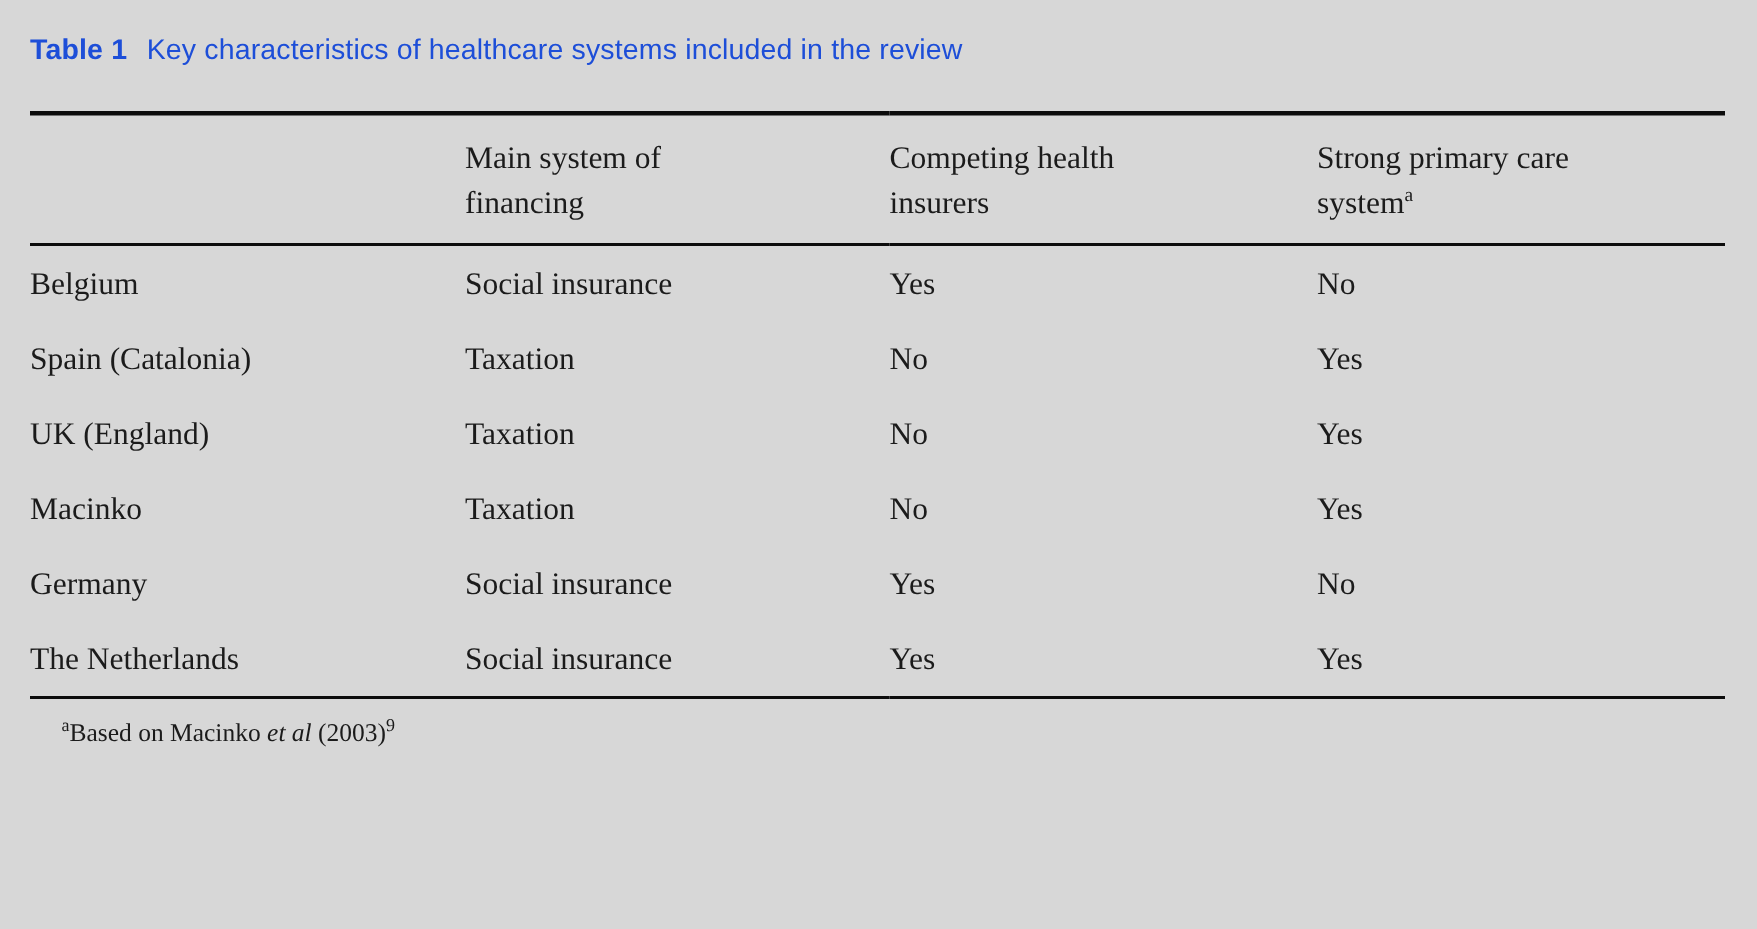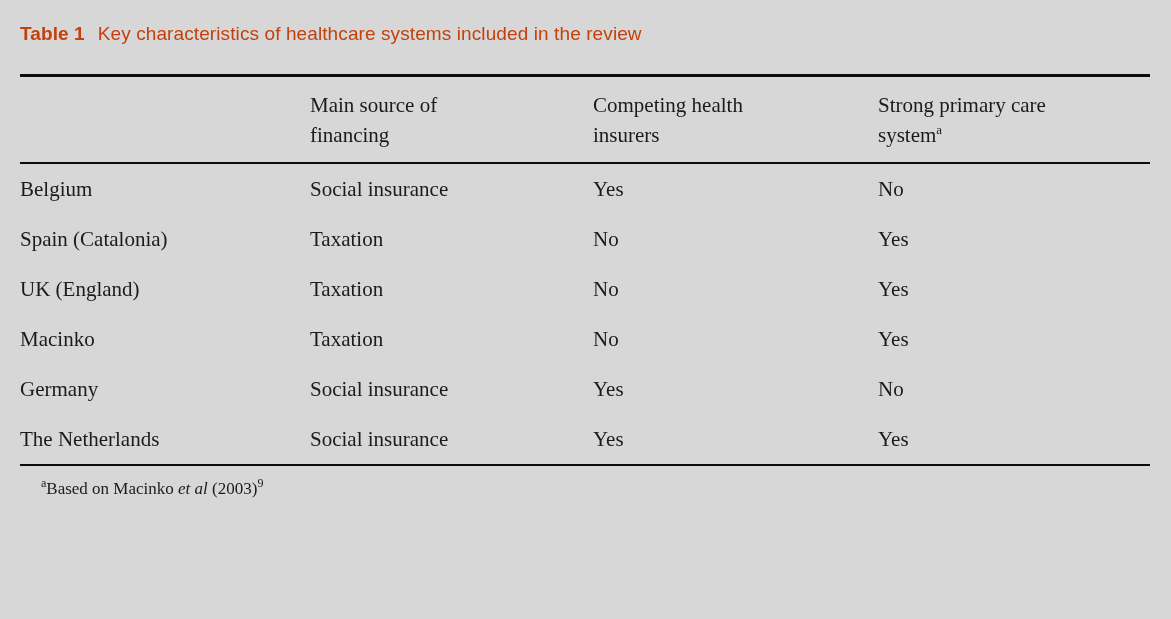--- a/index.html
+++ b/index.html
@@ -14,21 +14,21 @@
     font-family: "Liberation Serif", serif;
     overflow: hidden;
   }
   .page {
     padding: 20px 21px 0 20px;
   }
   .title {
     font-family: "Liberation Sans", sans-serif;
     font-size: 19px;
     line-height: 27px;
-    color: #c2410c;
+    color: #1d4ed8;
     letter-spacing: 0.1px;
   }
   .title .title-label {
     font-weight: bold;
     margin-right: 13px;
   }
   table.systems {
     margin-top: 27px;
     width: 1130px;
     table-layout: fixed;
@@ -90,21 +90,21 @@
     <colgroup>
       <col style="width:290px">
       <col style="width:283px">
       <col style="width:285px">
       <col style="width:272px">
     </colgroup>
     <thead>
       <tr>
         <th></th>
         <th>
-          <span class="hline">Main source of</span>
+          <span class="hline">Main system of</span>
           <span class="hline">financing</span>
         </th>
         <th>
           <span class="hline">Competing health</span>
           <span class="hline">insurers</span>
         </th>
         <th>
           <span class="hline">Strong primary care</span>
           <span class="hline"><span>system</span><sup class="marker">a</sup></span>
         </th>

